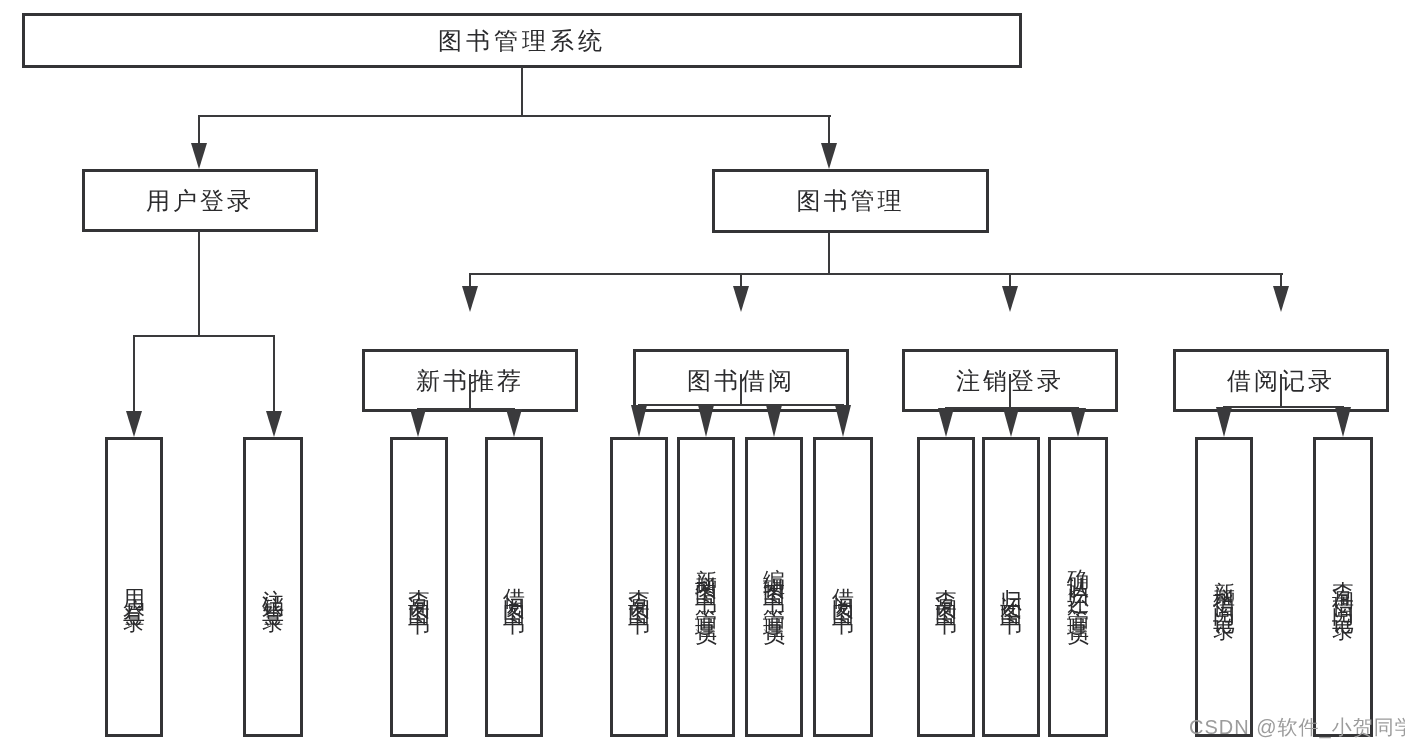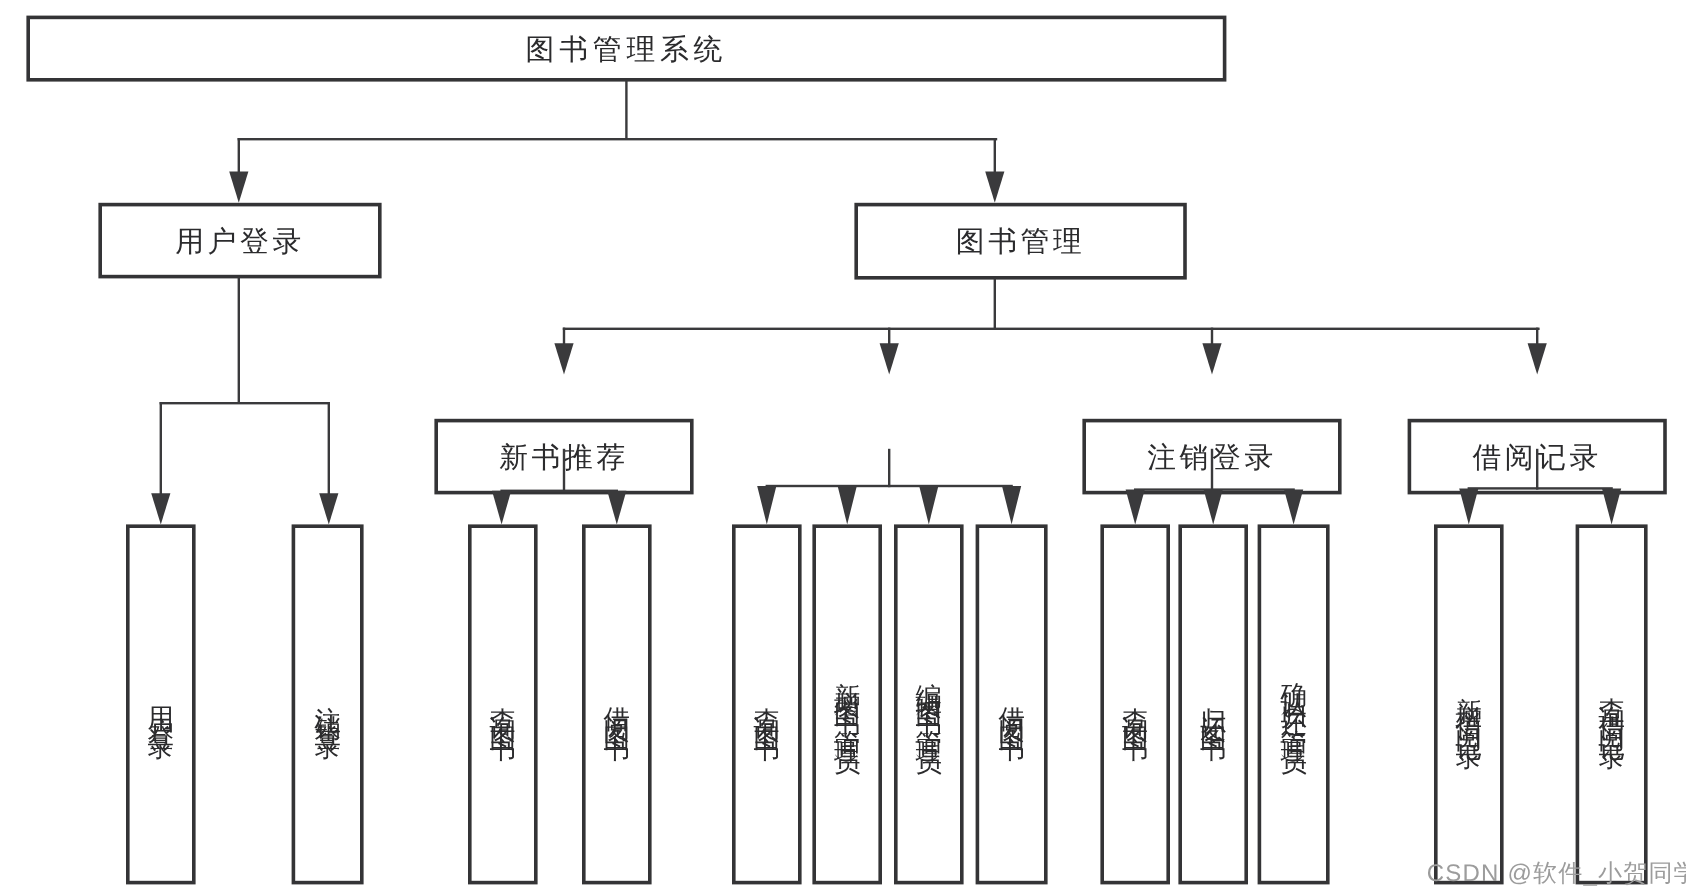--- a/index.html
+++ b/index.html
@@ -83,20 +83,21 @@
   <div class="vline" style="left:469px;top:273px;height:15px;"></div>
   <div class="vline" style="left:740px;top:273px;height:15px;"></div>
   <div class="vline" style="left:1009px;top:273px;height:15px;"></div>
   <div class="vline" style="left:1280px;top:273px;height:15px;"></div>
   <div class="arrow" style="left:462px;top:286px;"></div>
   <div class="arrow" style="left:733px;top:286px;"></div>
   <div class="arrow" style="left:1002px;top:286px;"></div>
   <div class="arrow" style="left:1273px;top:286px;"></div>
 
   <div class="box l3" style="left:362px;">新书推荐</div>
+  <div class="box l3" style="left:633px;">图书借阅</div>
   <div class="box l3" style="left:902px;">注销登录</div>
   <div class="box l3" style="left:1173px;">借阅记录</div>
 
   <div class="vline" style="left:469px;top:374px;height:36px;"></div>
   <div class="hline" style="left:417px;top:408px;width:98px;"></div>
   <div class="arrow" style="left:410px;top:409px;border-top-width:28px;"></div>
   <div class="arrow" style="left:506px;top:409px;border-top-width:28px;"></div>
 
   <div class="vline" style="left:740px;top:374px;height:32px;"></div>
   <div class="hline" style="left:638px;top:404px;width:206px;"></div>

